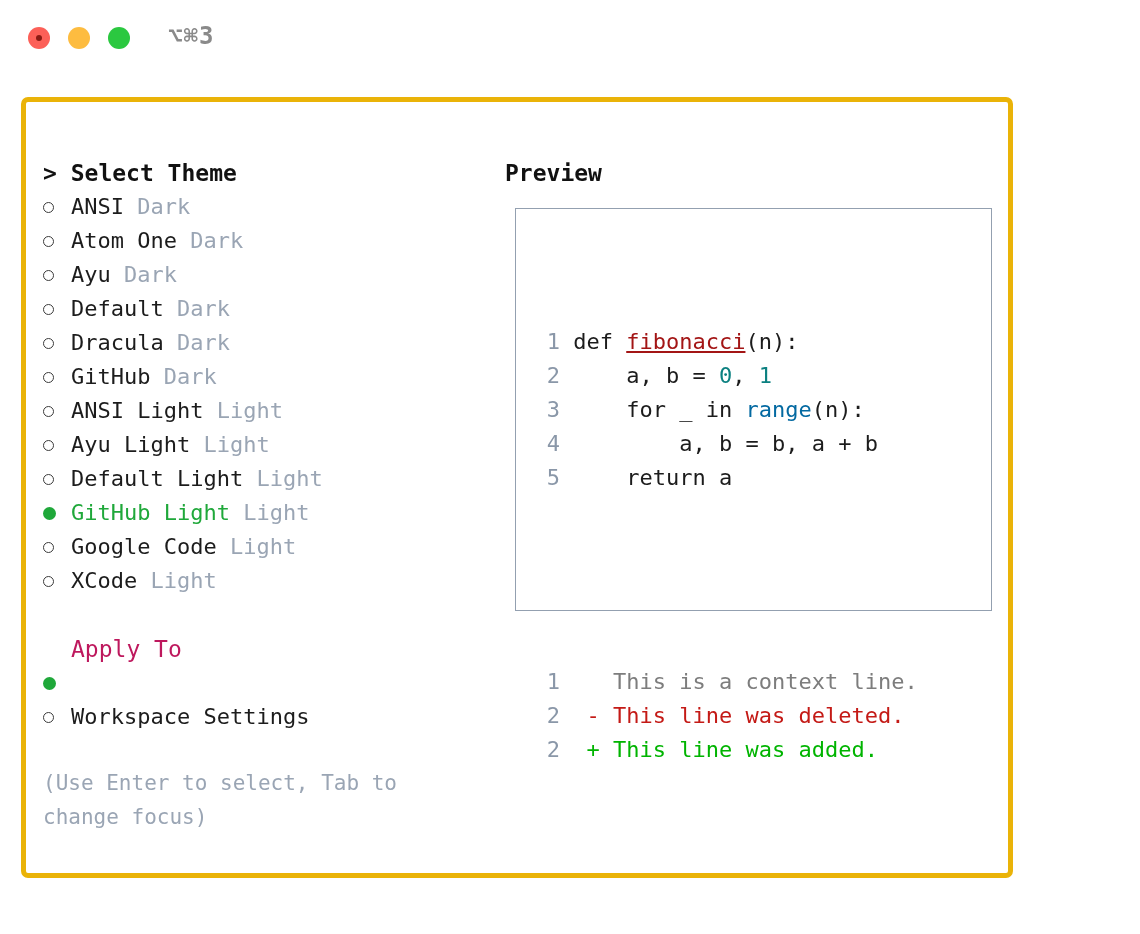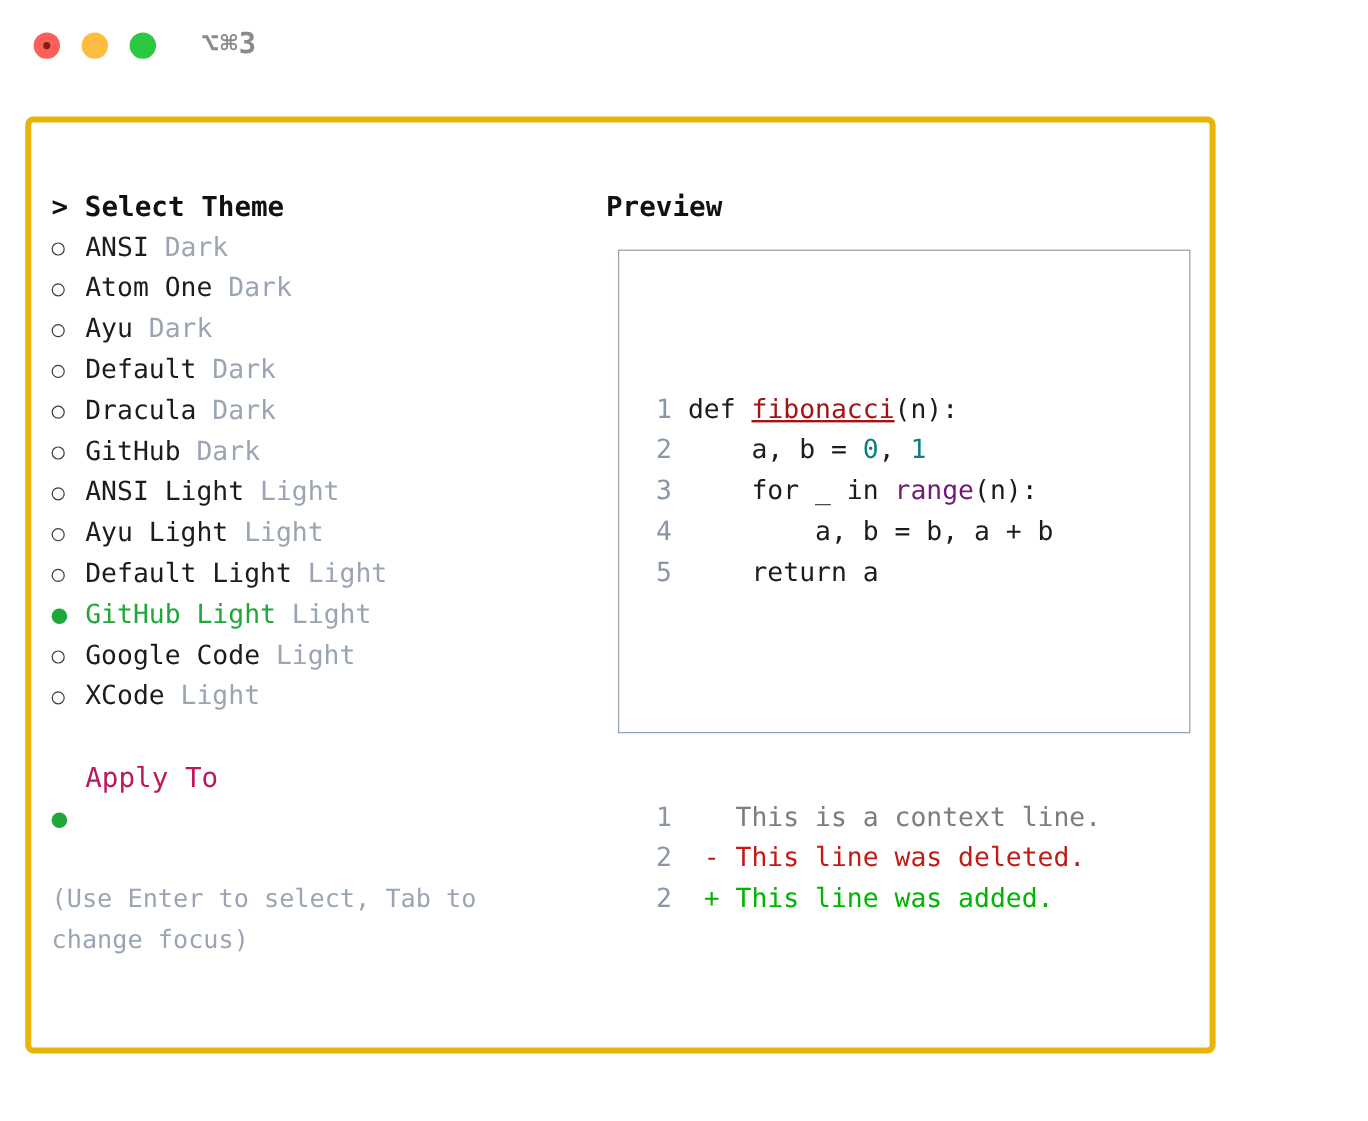--- a/index.html
+++ b/index.html
@@ -169,21 +169,21 @@
   .code-line { height: 34px; white-space: pre; }
   .lnum {
     display: inline-block;
     width: 26px;
     text-align: right;
     color: #8a97a8;
   }
   .ctext { color: #1c1c1c; }
   .tok-fn   { color: #a31515; text-decoration: underline; }
   .tok-num  { color: #0b8080; }
-  .tok-call { color: #701a75; }
+  .tok-call { color: #0369a1; }
   .blank-row { height: 34px; }
   .diff-ctx { color: #7d7d7d; }
   .diff-del { color: #c41a16; }
   .diff-add { color: #00b400; }
 </style>
 </head>
 <body>
 
 <div class="window">
 
@@ -209,20 +209,21 @@
           <div class="opt-row"><span class="marker"><span class="radio-off"></span></span><span class="opt-label">Ayu Light</span><span class="opt-cat"> Light</span></div>
           <div class="opt-row"><span class="marker"><span class="radio-off"></span></span><span class="opt-label">Default Light</span><span class="opt-cat"> Light</span></div>
           <div class="opt-row"><span class="marker"><span class="radio-on"></span></span><span class="opt-label sel">GitHub Light</span><span class="opt-cat"> Light</span></div>
           <div class="opt-row"><span class="marker"><span class="radio-off"></span></span><span class="opt-label">Google Code</span><span class="opt-cat"> Light</span></div>
           <div class="opt-row"><span class="marker"><span class="radio-off"></span></span><span class="opt-label">XCode</span><span class="opt-cat"> Light</span></div>
         </div>
       <div class="spacer-row"></div>
       <div class="apply-header">Apply To</div>
       <div id="apply-list">
           <div class="opt-row"><span class="marker"><span class="radio-on"></span></span></div>
+          <div class="opt-row"><span class="marker"><span class="radio-off"></span></span><span class="opt-label">Workspace Settings</span></div>
         </div>
       <div class="hint">(Use Enter to select, Tab to change focus)</div>
     </div>
 
     <div class="right-col">
       <div class="section-header">Preview</div>
     </div>
 
     <div class="preview-box">
       <div class="code">

